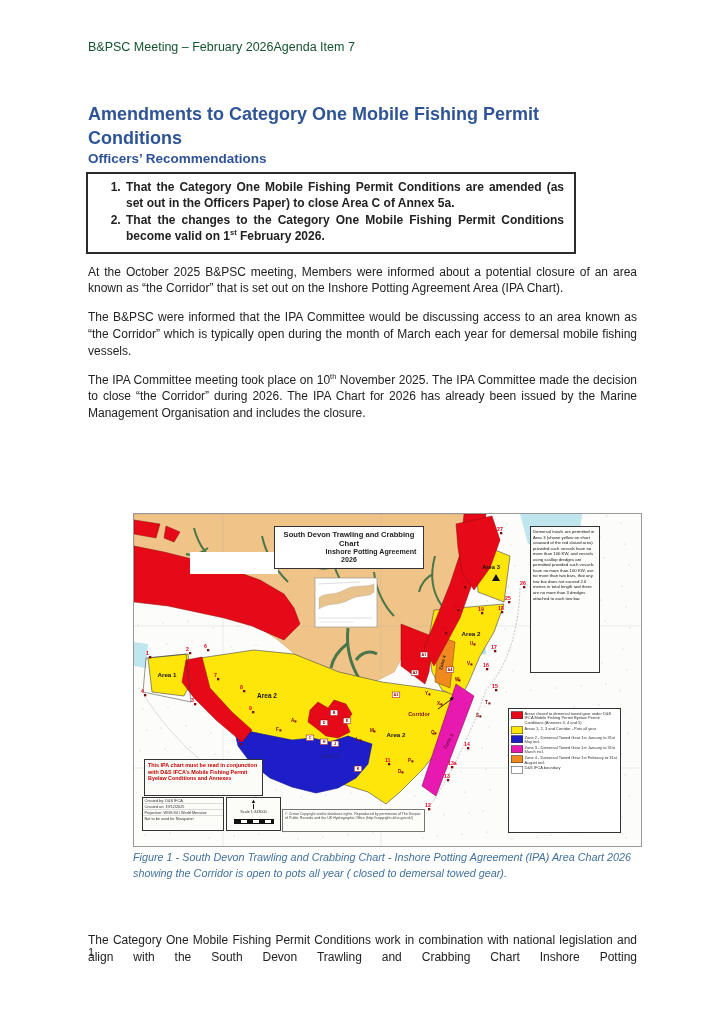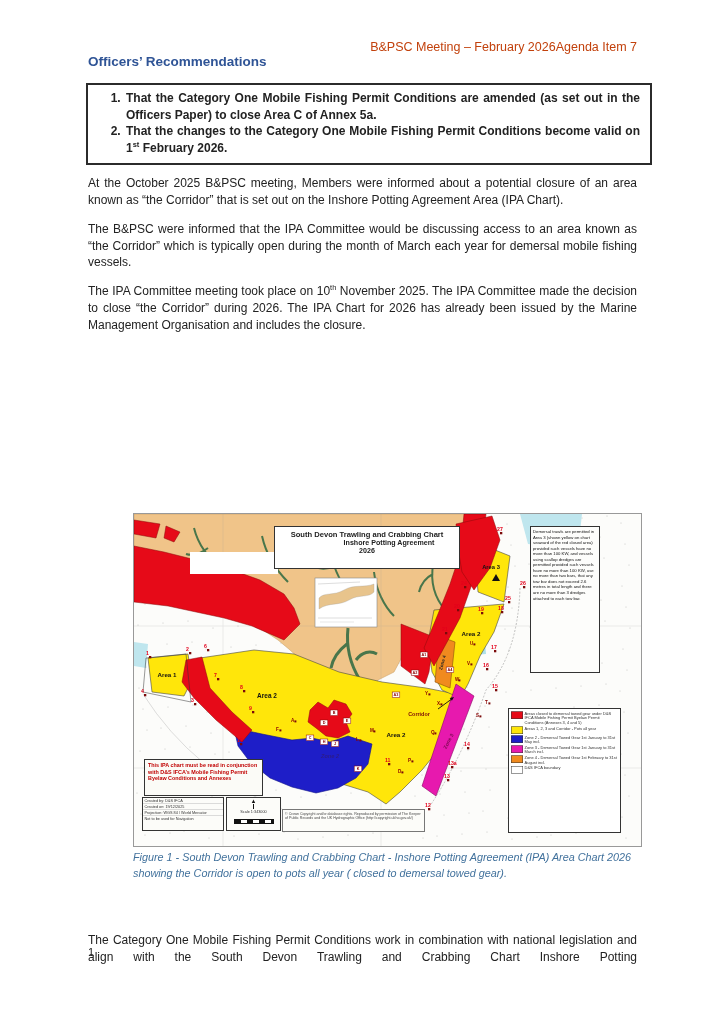--- a/index.html
+++ b/index.html
@@ -1,33 +1,33 @@
 <!DOCTYPE html>
 <html><head>
 <meta charset="utf-8">
 <style>
   html,body{margin:0;padding:0;background:#ffffff;}
   body{font-family:"Liberation Sans","DejaVu Sans",sans-serif;color:#222;}
   .page{position:relative;width:724px;height:1024px;background:#fff;overflow:hidden;}
   .content{position:absolute;left:88px;top:40px;width:549px;}
-  .hdr{display:flex;justify-content:flex-end;font-size:12.5px;color:#c2410c;}
+  .hdr{display:flex;justify-content:flex-start;font-size:12.5px;color:#14532d;}
   .doc-title{margin-top:49px;font-size:18px;font-weight:bold;color:#2F5496;line-height:1.32;width:520px;}
   .doc-subtitle{font-size:13.5px;font-weight:bold;color:#2F5496;}
-  .rec-box{margin-top:14px;margin-left:-2px;width:566px;border:2px solid #2b2b2b;box-sizing:border-box;padding:5px 10px 7px 4px;}
+  .rec-box{margin-top:6px;margin-left:-2px;width:490px;border:2px solid #2b2b2b;box-sizing:border-box;padding:5px 10px 7px 4px;}
   .rec-box ol{margin:0;padding-left:32px;}
   .rec-box li{font-size:12px;font-weight:bold;text-align:justify;line-height:1.38;padding-left:2px;}
   .h2{margin-top:15px;font-size:13.5px;font-weight:bold;color:#2F5496;}
   .para{margin-top:10px;font-size:12px;line-height:1.4;text-align:justify;}
   sup{font-size:.62em;}
   
   .mapwrap{position:absolute;left:133px;top:513px;width:507px;height:332px;border:1px solid #999;box-sizing:content-box;background:#FCFCFA;}
   .mapwrap svg{position:absolute;left:0;top:0;}
   .mbox{position:absolute;background:#fff;border:1px solid #333;box-sizing:border-box;overflow:hidden;}
   .s2{width:200%;transform:scale(.5);transform-origin:0 0;}
-  .map-title{left:140px;top:12px;width:186px;height:43px;border-width:1.4px;text-align:center;padding-top:3px;}
+  .map-title{left:140px;top:12px;width:150px;height:43px;border-width:1.4px;text-align:center;padding-top:3px;}
   .map-title .t1{font-size:7.6px;font-weight:bold;}
   .map-title .t2{font-size:7.1px;font-weight:bold;padding-left:44px;}
   .map-title .t3{font-size:7.1px;font-weight:bold;}
   .note-box{left:396px;top:12px;width:70px;height:147px;border-width:.8px;padding:2px 2px;background:#FDFDFB;}
   .note-box .s2{font-size:8.5px;line-height:1.3;color:#111;}
   .warn-box{left:10px;top:245px;width:119px;height:37px;border-width:1.2px;padding:2px 3px;background:#FBFBF7;}
   .warn-box .s2{font-size:10.8px;line-height:1.2;font-weight:bold;color:#C00000;}
   .cred-box{left:8px;top:283px;width:82px;height:34px;border-width:.8px;background:#FCFCF9;}
   .cred-box .s2{font-size:7.6px;color:#333;}
   .cred-row{padding:1px 3px;border-bottom:1px solid #bbb;white-space:nowrap;}
@@ -52,20 +52,21 @@
 </head>
 <body>
 
 <div class="page">
   <div class="content">
     <div class="hdr">
       <span>B&amp;PSC Meeting – February 2026</span>
       <span>Agenda Item 7</span>
     </div>
 
+    <div class="doc-title">Amendments to Category One Mobile Fishing Permit Conditions</div>
     <div class="doc-subtitle">Officers’ Recommendations</div>
 
     <div class="rec-box">
       <ol>
         <li>That the Category One Mobile Fishing Permit Conditions are amended (as set out in the Officers Paper) to close Area C of Annex 5a.</li>
         <li><span>That the changes to the Category One Mobile Fishing Permit Conditions become valid on 1</span><sup>st</sup><span> February 2026.</span></li>
       </ol>
     </div>
 
     <p class="para">At the October 2025 B&amp;PSC meeting, Members were informed about a potential closure of an area known as “the Corridor” that is set out on the Inshore Potting Agreement Area (IPA Chart).</p>

